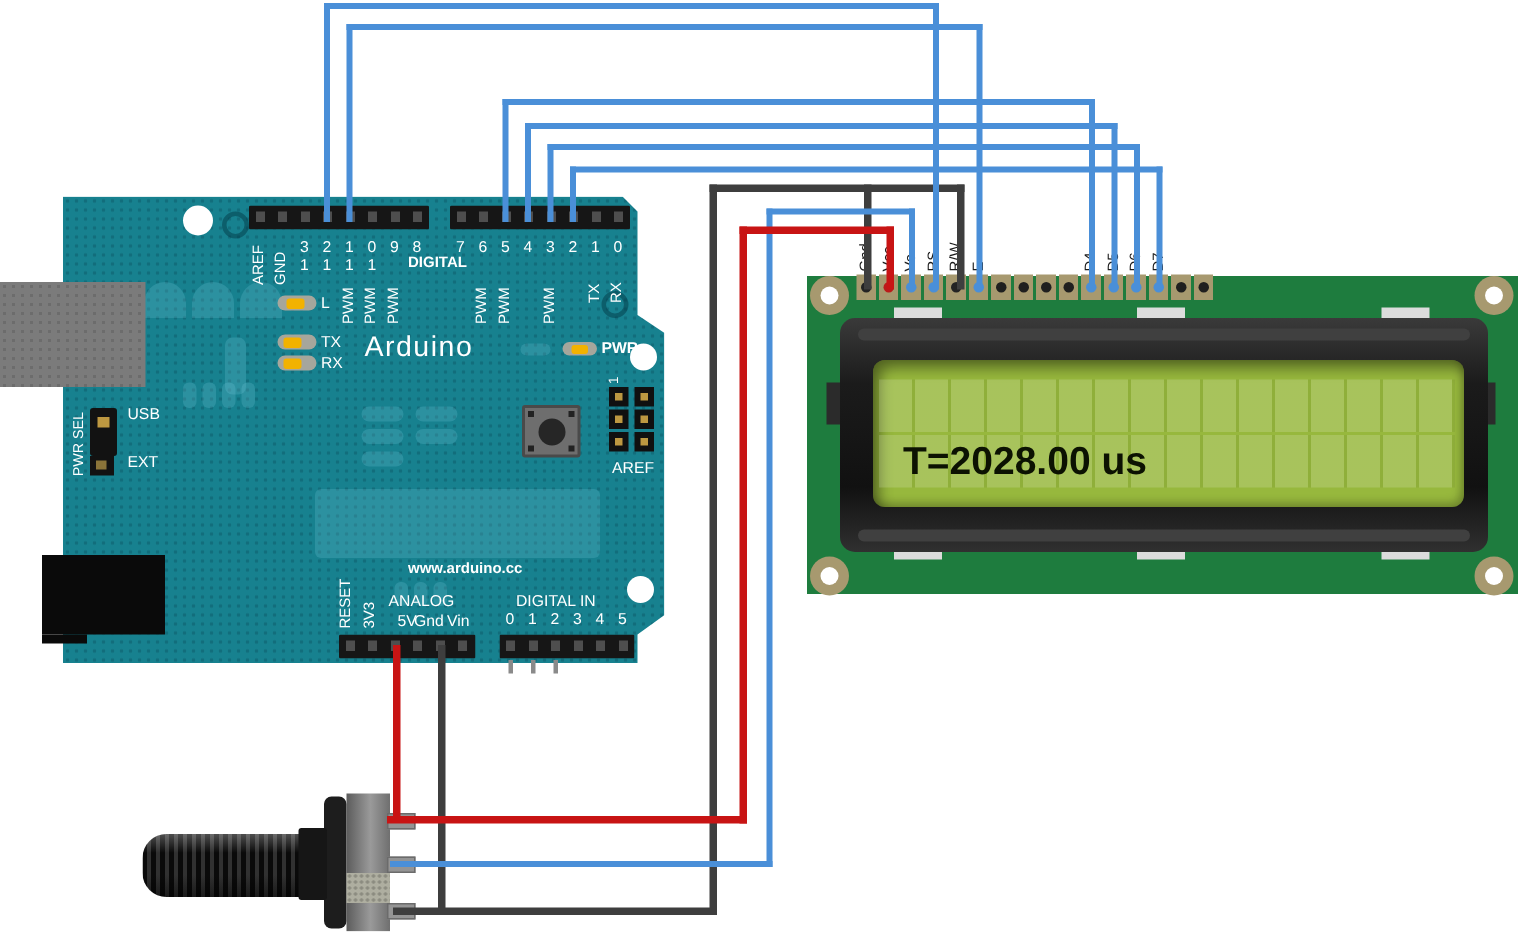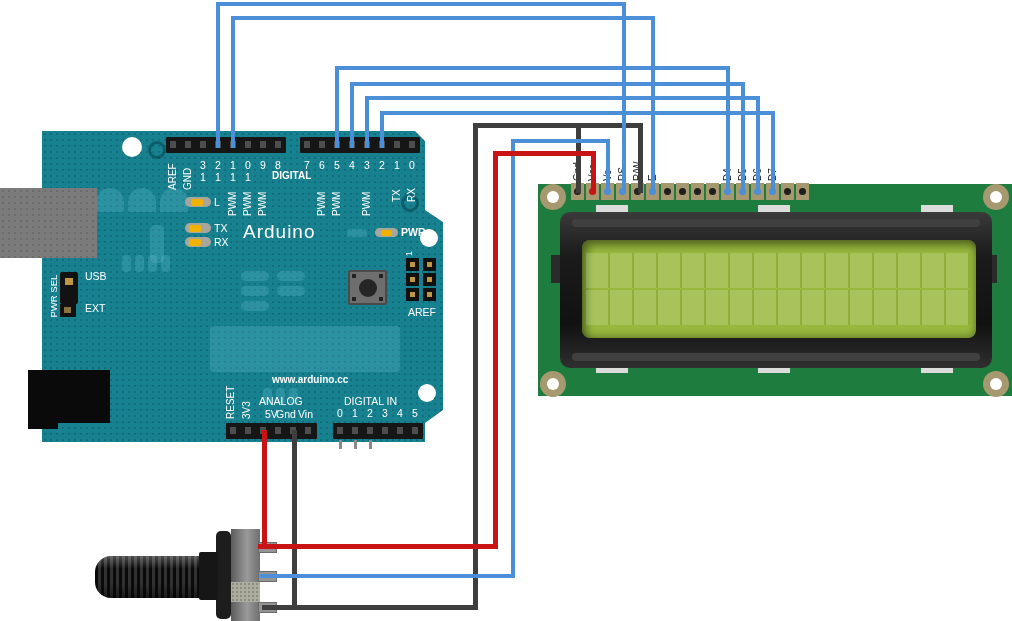--- a/index.html
+++ b/index.html
@@ -249,20 +249,21 @@
     <div class="pdot b" style="left:186px;"></div>
     <div class="pdot b" style="left:201px;"></div>
     <div class="pdot b" style="left:216px;"></div>
     <div class="pdot b" style="left:231px;"></div>
     <div class="pdot nc" style="left:246px;"></div>
     <div class="pdot nc" style="left:261px;"></div>
     <div id="bezel">
       <div id="screen">
         <div class="cellrow" style="top:13px;"></div>
         <div class="cellrow" style="top:50px;"></div>
+        <div class="lcdline" style="top:54px;">T=2028.00 us</div>
       </div>
     </div>
   </div>
 
   <span class="vlbl dark" style="left:583px;top:171px;">Gnd</span>
   <span class="vlbl dark" style="left:598px;top:171px;">Vcc</span>
   <span class="vlbl dark" style="left:613px;top:171px;">Vo</span>
   <span class="vlbl dark" style="left:628px;top:171px;">RS</span>
   <span class="vlbl dark" style="left:643px;top:171px;">R/W</span>
   <span class="vlbl dark" style="left:658px;top:171px;">E</span>

